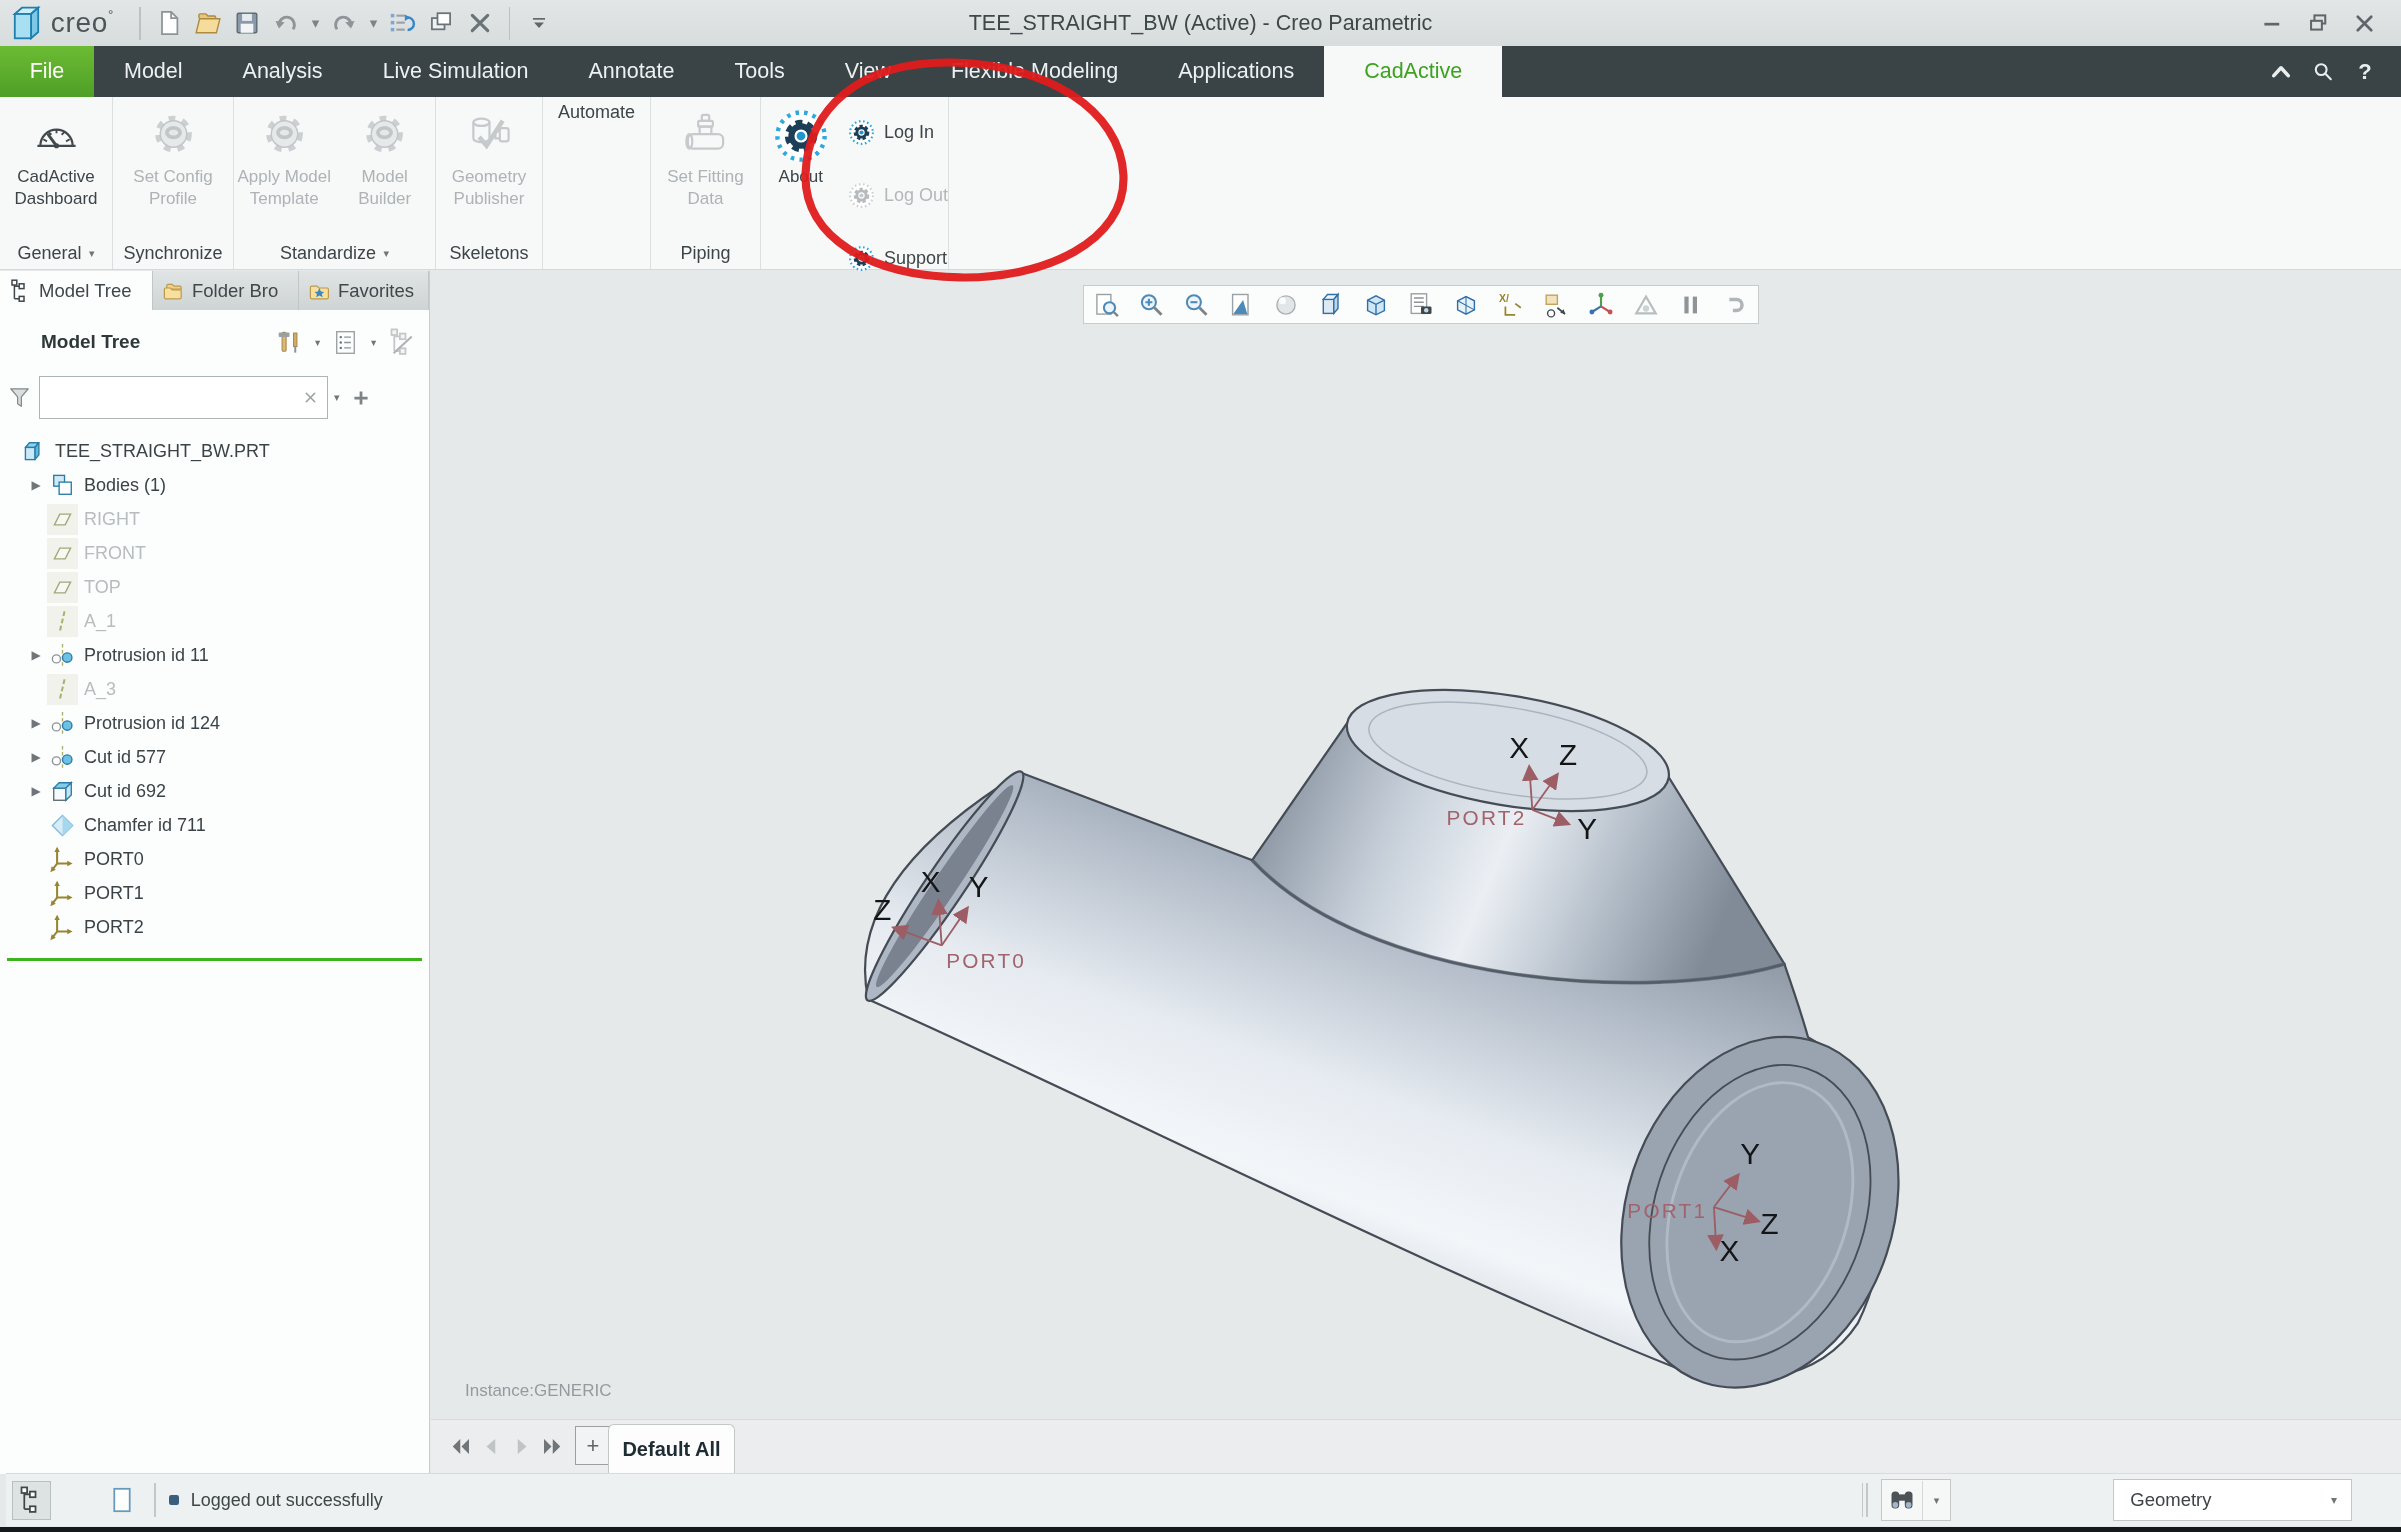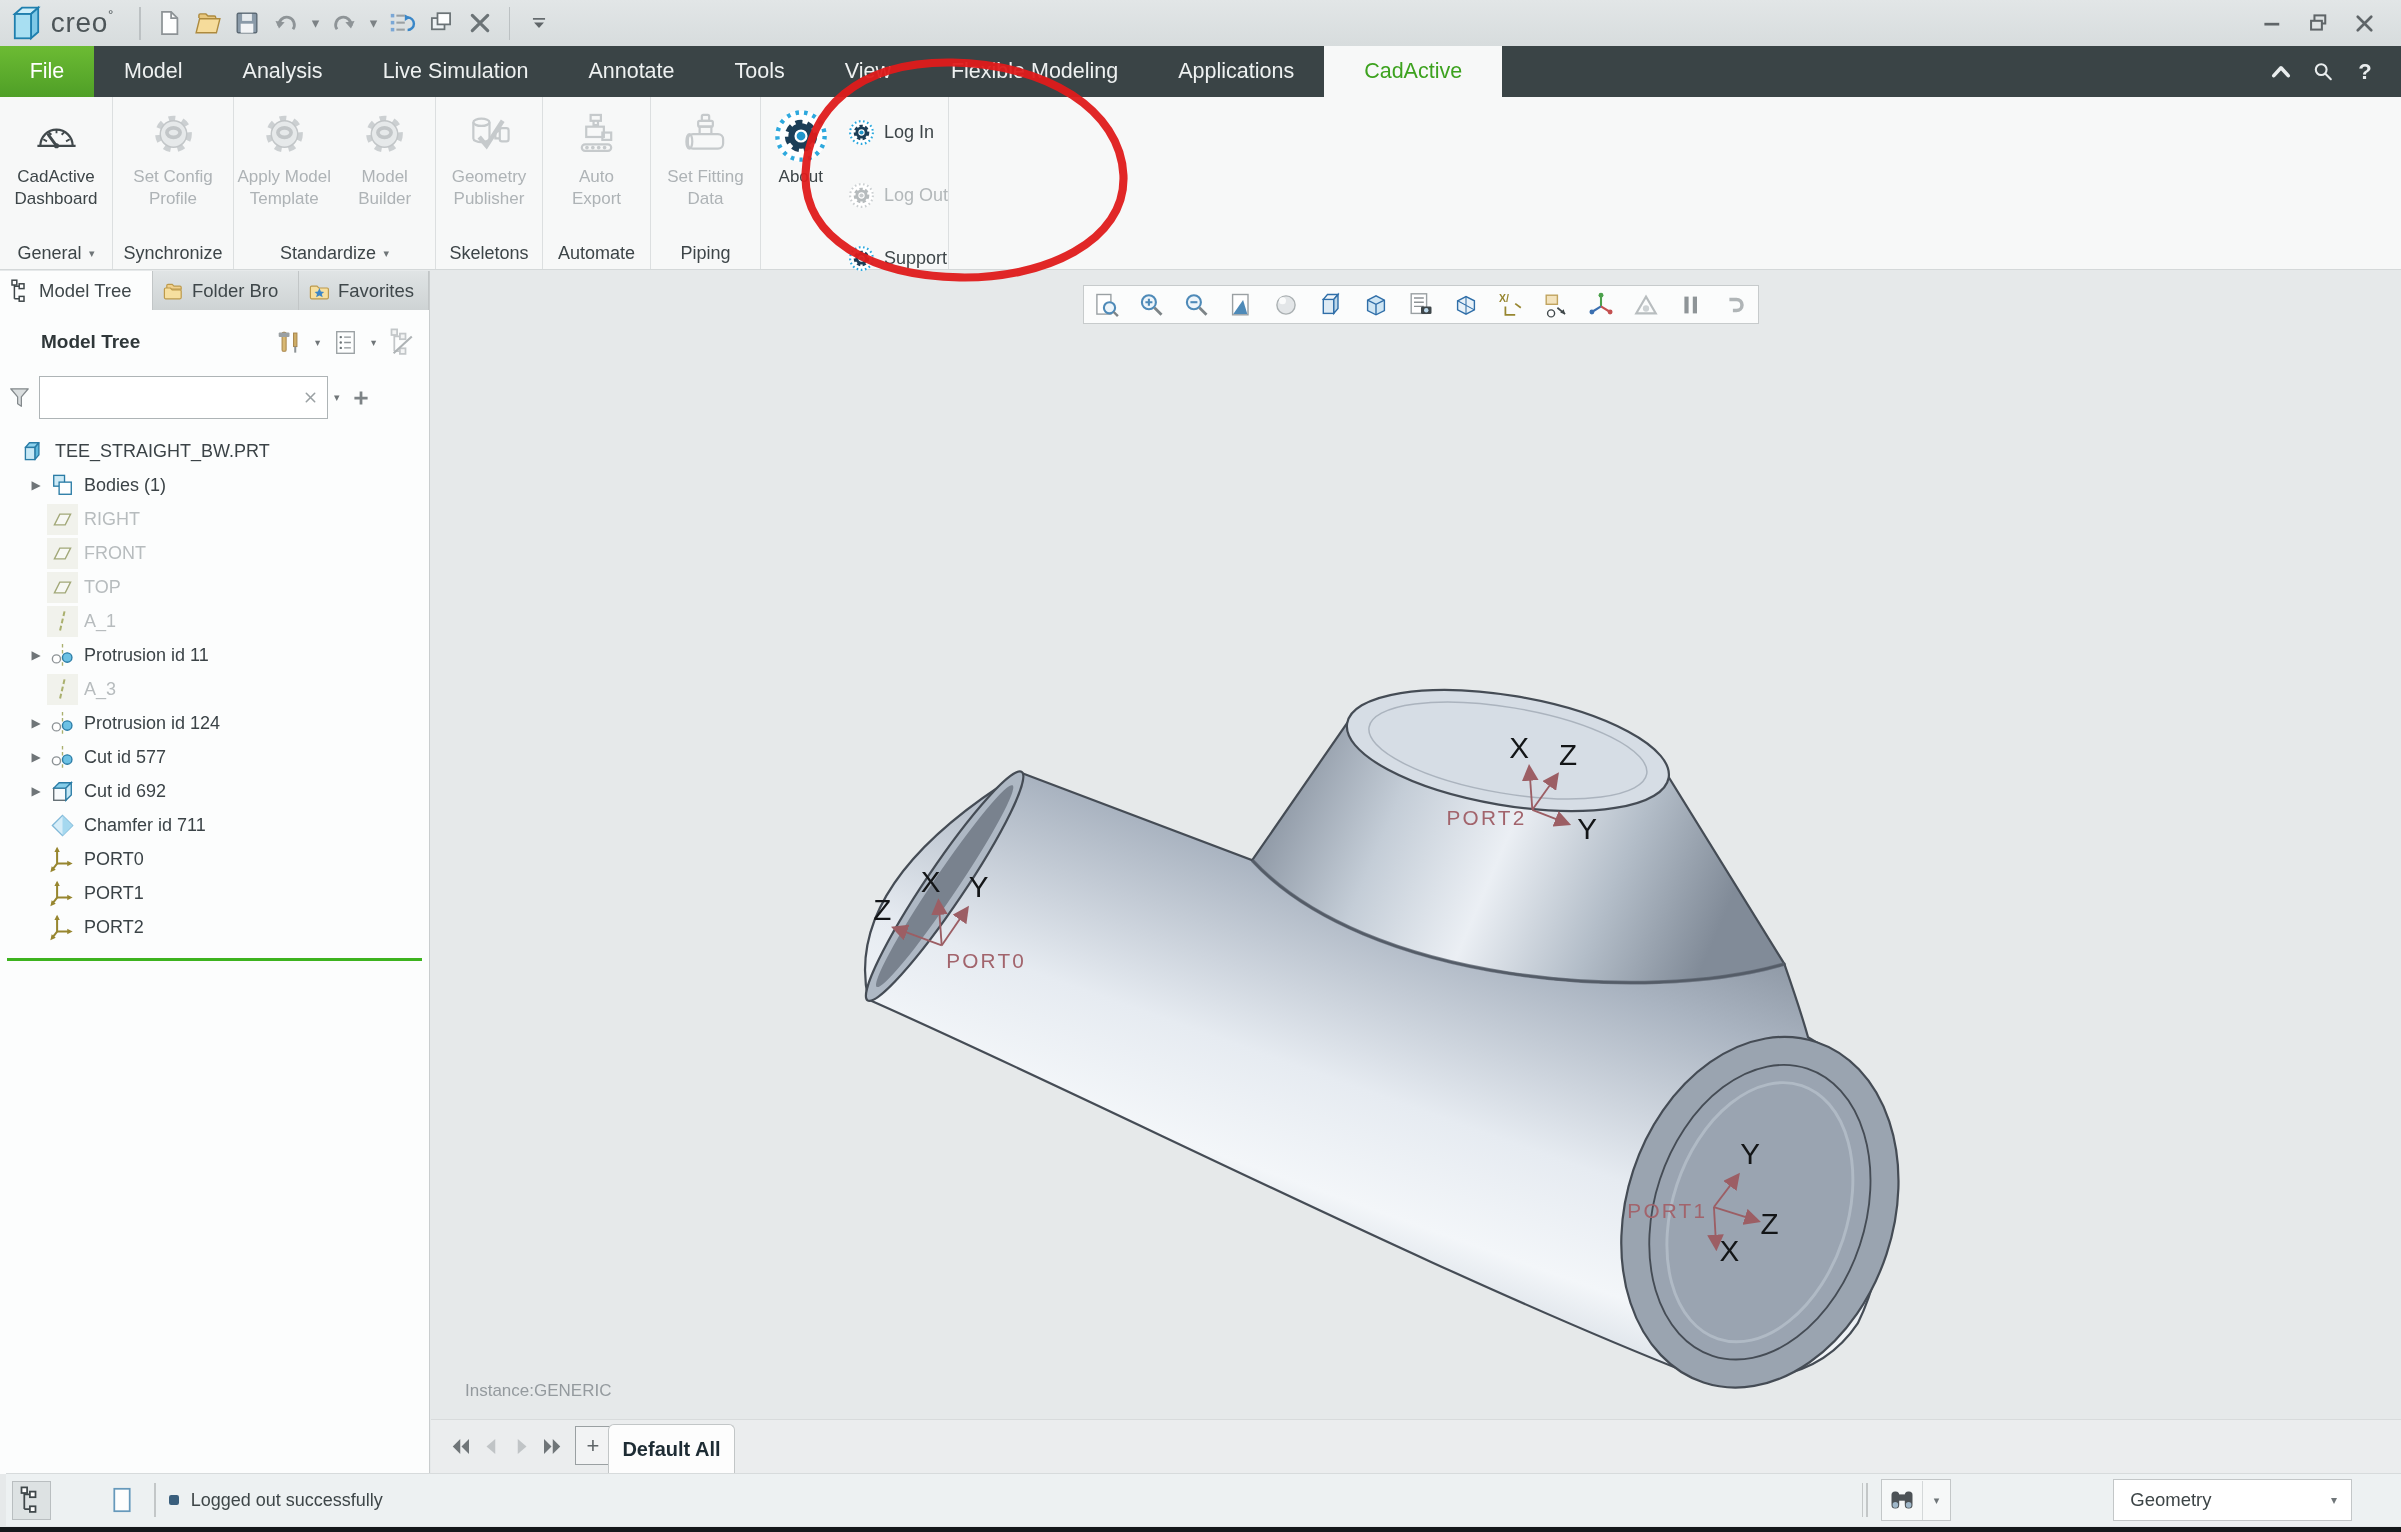--- a/index.html
+++ b/index.html
@@ -192,20 +192,21 @@
           </svg>
         </span>
         <span class="sep"></span>
         <span class="qbtn">
           <svg viewBox="0 0 40 40" width="22" height="22">
             <rect x="9" y="11" width="22" height="3" fill="#5f6568"></rect>
             <polygon points="11,19 29,19 20,29" fill="#5f6568"></polygon>
           </svg>
         </span>
       </div>
+    <div class="wtitle">TEE_STRAIGHT_BW (Active) - Creo Parametric</div>
     <div class="wctrls" id="wctrls">
         <span class="wbtn">
           <svg viewBox="0 0 40 40" width="27" height="27">
             <rect x="8" y="19" width="22" height="4" fill="#5f6568"></rect>
           </svg>
         </span>
         <span class="wbtn">
           <svg viewBox="0 0 40 40" width="27" height="27">
             <rect x="14" y="8" width="16" height="12" fill="none" stroke="#5f6568" stroke-width="3"></rect>
             <rect x="9" y="16" width="16" height="13" fill="#dfe3e4" stroke="#5f6568" stroke-width="3"></rect>
@@ -333,43 +334,20 @@
             </span>
             <span class="rlabel">Geometry
 Publisher</span>
           </div>
         </div>
         <div class="rgl">
           <span>Skeletons</span>
         </div>
       </div>
       <div class="rgroup" style="width: 108px;">
-        <div class="rbtns">
-          <div class="rbtn disabled">
-            <span class="ricon">
-              <svg viewBox="0 0 64 64" width="47" height="47">
-                <g fill="none" stroke="#c6cacc" stroke-width="3">
-                  <rect x="24" y="4" width="14" height="8"></rect>
-                  <path d="M28 12 v6 h6 v-6"></path>
-                  <rect x="18" y="20" width="24" height="14"></rect>
-                  <rect x="40" y="28" width="12" height="10"></rect>
-                  <rect x="12" y="44" width="40" height="9" rx="4.5"></rect>
-                </g>
-                <g fill="#c6cacc">
-                  <circle cx="19" cy="48.5" r="2.5"></circle>
-                  <circle cx="27" cy="48.5" r="2.5"></circle>
-                  <circle cx="35" cy="48.5" r="2.5"></circle>
-                  <circle cx="43" cy="48.5" r="2.5"></circle>
-                </g>
-              </svg>
-            </span>
-            <span class="rlabel">Auto
-Export</span>
-          </div>
-        </div>
         <div class="rgl">
           <span>Automate</span>
         </div>
       </div>
       <div class="rgroup" style="width: 110px;">
         <div class="rbtns">
           <div class="rbtn disabled">
             <span class="ricon">
               <svg viewBox="0 0 64 64" width="47" height="47">
                 <g fill="none" stroke="#c6cacc" stroke-width="3">

